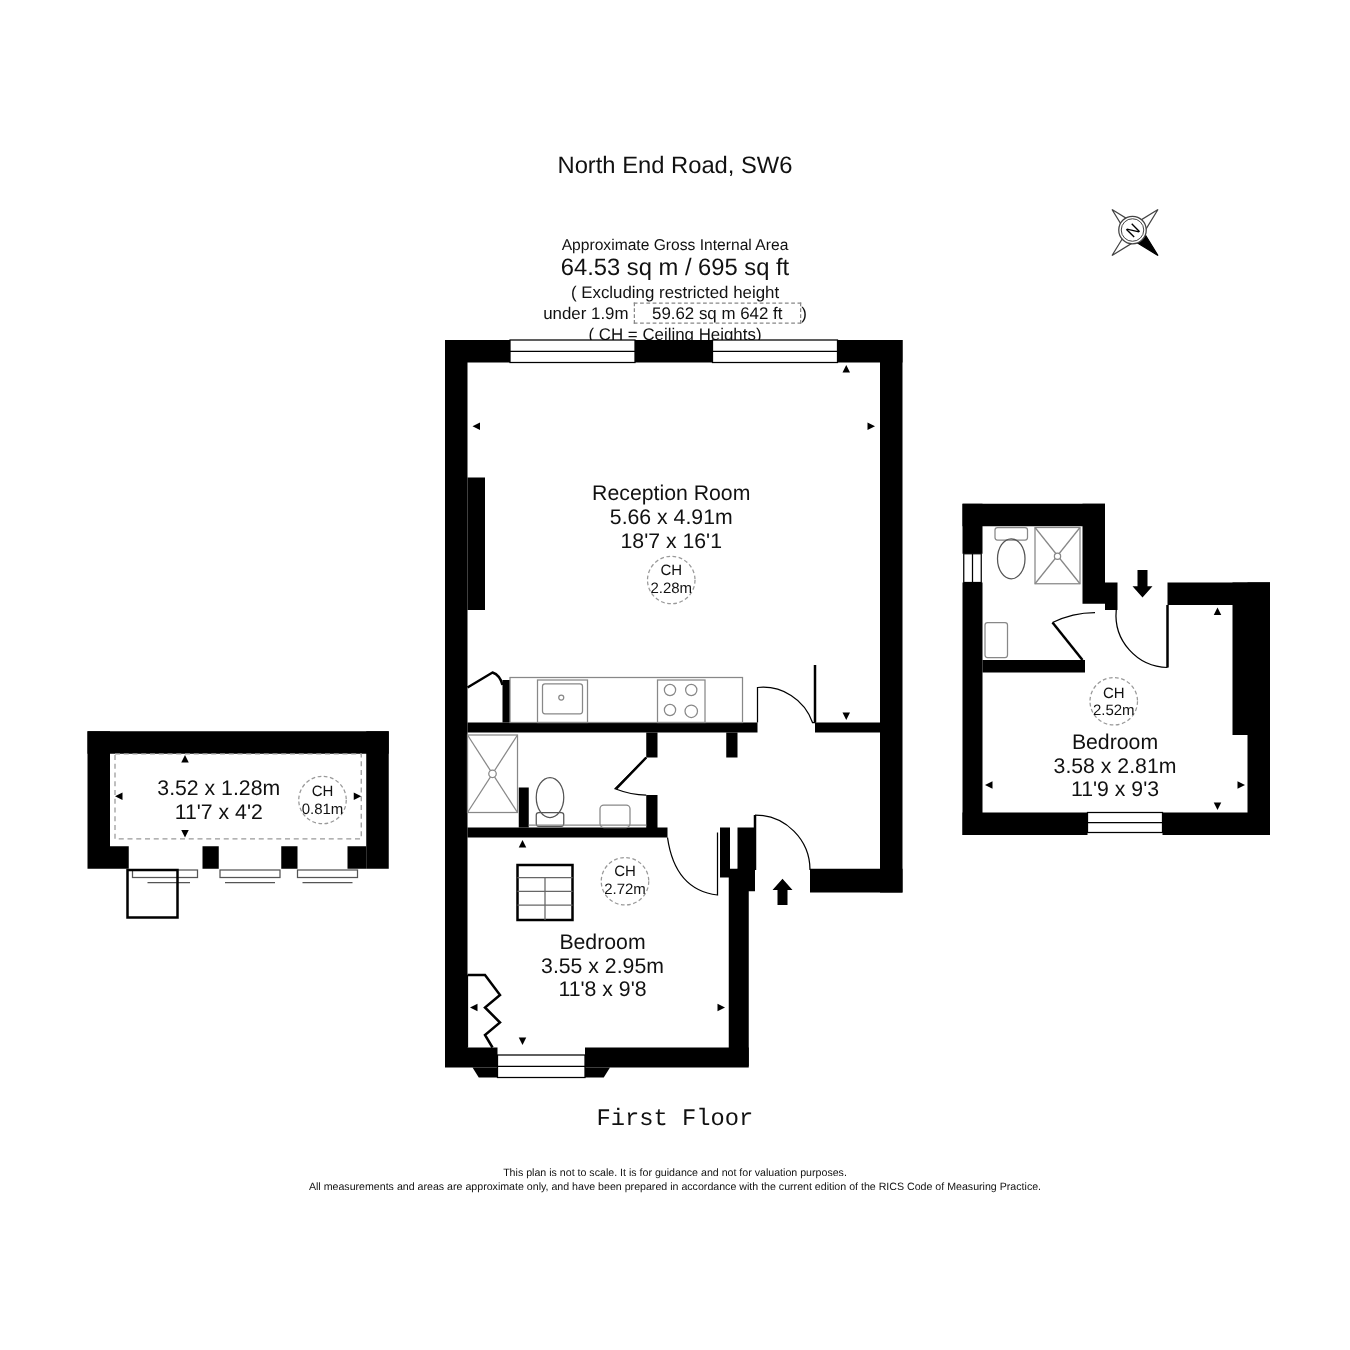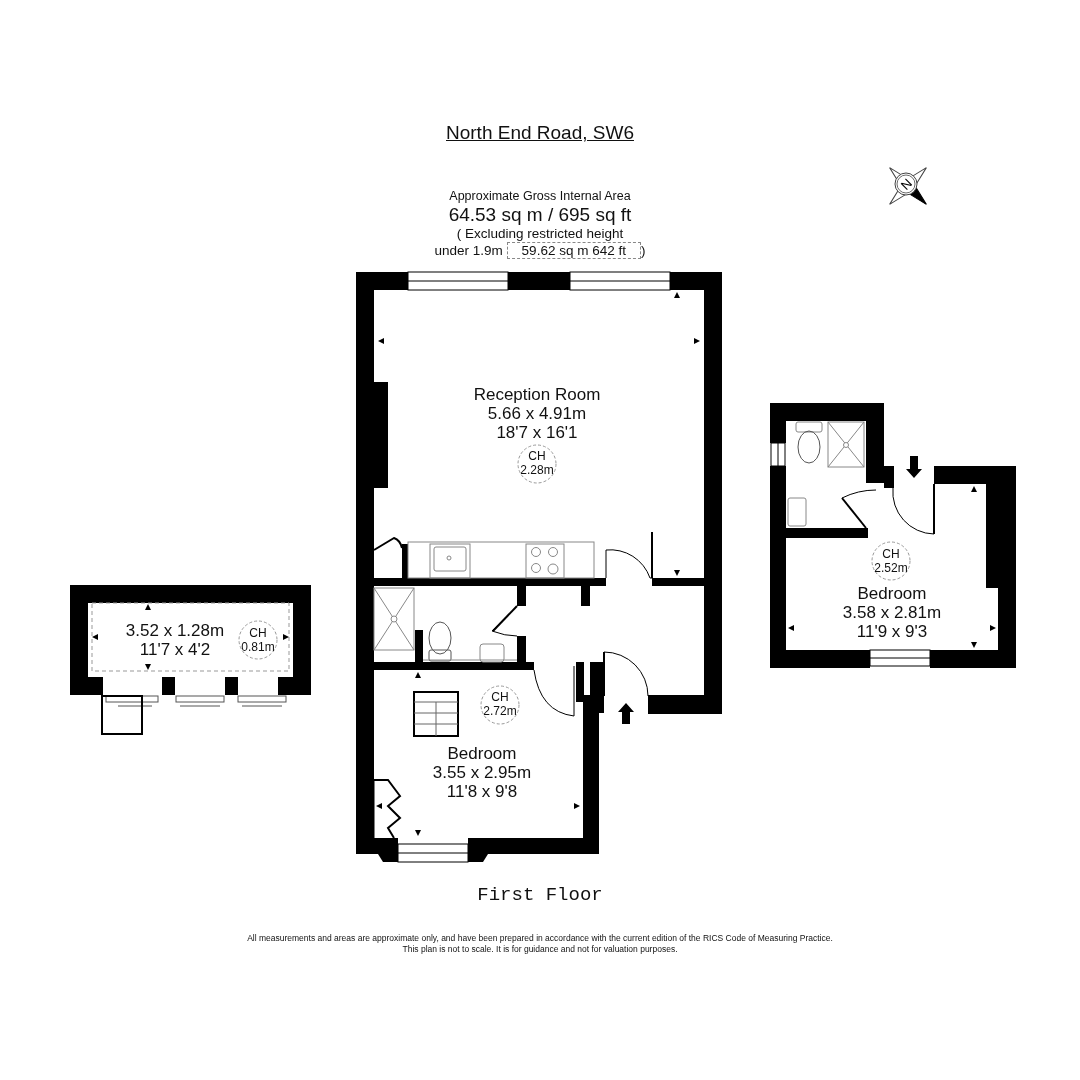--- a/index.html
+++ b/index.html
@@ -1,39 +1,40 @@
 <!DOCTYPE html>
 <html><head>
 <meta charset="utf-8">
 <style>
   html, body { margin: 0; padding: 0; background: #ffffff; }
   body { width: 1080px; height: 1080px; position: relative; overflow: hidden; font-family: "Liberation Sans", sans-serif; color: #111; }
   .abs { position: absolute; }
   .center-text { text-align: center; white-space: nowrap; }
   #header { left: 390px; top: 122px; width: 300px; }
-  .h-title { font-size: 19px; line-height: 22px; text-decoration: underline; }
+  .h-title { font-size: 19px; line-height: 22px; }
   .h-sub { font-size: 12.5px; line-height: 16px; margin-top: 44px; }
   .h-area { font-size: 19px; line-height: 21px; }
   .h-note { font-size: 13.5px; line-height: 17px; }
   .dashed-box { border: 1px dashed #888; padding: 0 14px; }
   #plan { left: 0; top: 0; width: 1080px; height: 1080px; }
   .room-label { font-size: 17px; line-height: 19px; }
   .ch-circle { font-size: 12px; line-height: 14px; }
   #floor-label { left: 440px; top: 884px; width: 200px; font-size: 19px; font-family: Liberation Mono, monospace; }
   #disclaimer { left: 140px; top: 933px; width: 800px; font-size: 8.5px; line-height: 11px; }
 </style>
 </head>
 <body>
 
 <div id="header" class="abs center-text">
   <div class="h-title">North End Road, SW6</div>
   <div class="h-sub">Approximate Gross Internal Area</div>
   <div class="h-area">64.53 sq m / 695 sq ft</div>
   <div class="h-note">( Excluding restricted height</div>
   <div class="h-note"><span>under 1.9m</span> <span class="dashed-box">59.62 sq m 642 ft</span><span>)</span></div>
+  <div class="h-note">( CH = Ceiling Heights)</div>
 </div>
 
 <svg class="abs" style="left:878px;top:156px;" width="60" height="60" viewBox="0 0 60 60">
   <g transform="translate(30,30) rotate(-45)">
     <polygon points="0,-26 5,-5 0,0 -5,-5" fill="#fff" stroke="#444" stroke-width="1"></polygon>
     <polygon points="26,0 5,5 0,0 5,-5" fill="#fff" stroke="#444" stroke-width="1"></polygon>
     <polygon points="-26,0 -5,-5 0,0 -5,5" fill="#fff" stroke="#444" stroke-width="1"></polygon>
     <polygon points="0,26 -5,5 0,0 5,5" fill="#000" stroke="#000" stroke-width="1"></polygon>
   </g>
   <circle cx="28" cy="28" r="11" fill="#fff" stroke="#444" stroke-width="1"></circle>
@@ -250,15 +251,15 @@
   <div>11'7 x 4'2</div>
 </div>
 <div class="abs center-text ch-circle" style="left:228px;top:626px;width:60px;">
   <div>CH</div>
   <div>0.81m</div>
 </div>
 
 <div id="floor-label" class="abs center-text">First Floor</div>
 
 <div id="disclaimer" class="abs center-text">
+  <div>This plan is not to scale. It is for guidance and not for valuation purposes.</div>
   <div>All measurements and areas are approximate only, and have been prepared in accordance with the current edition of the RICS Code of Measuring Practice.</div>
-  <div>This plan is not to scale. It is for guidance and not for valuation purposes.</div>
 </div>
 
 </body></html>

